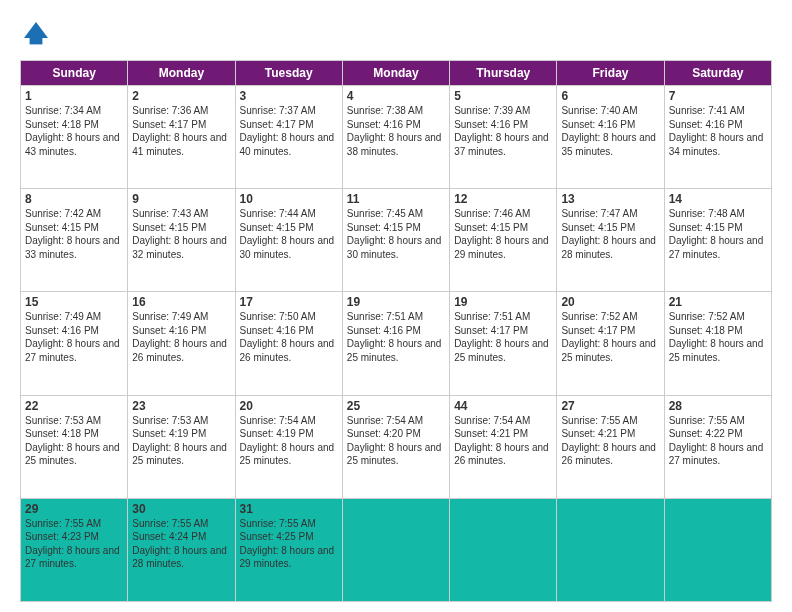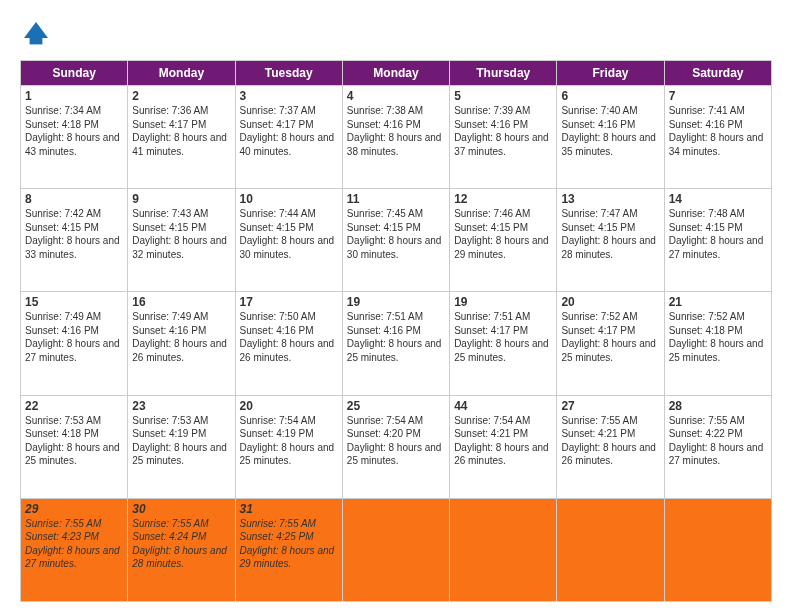--- a/index.html
+++ b/index.html
@@ -74,22 +74,21 @@
       padding: 3px 4px;
       font-size: 9px;
       color: #333;
       background: #fff;
       height: 88px;
     }
     .calendar tbody tr td.empty {
       background: #f5f5f5;
     }
     .calendar tbody tr:last-child td {
-      background: #f97316;
-      font-style: italic;
+      background: #14b8a6;
     }
     .day-num {
       font-size: 12px;
       font-weight: bold;
       display: block;
       margin-bottom: 1px;
     }
     .cell-text {
       font-size: 10px;
       line-height: 1.35;

